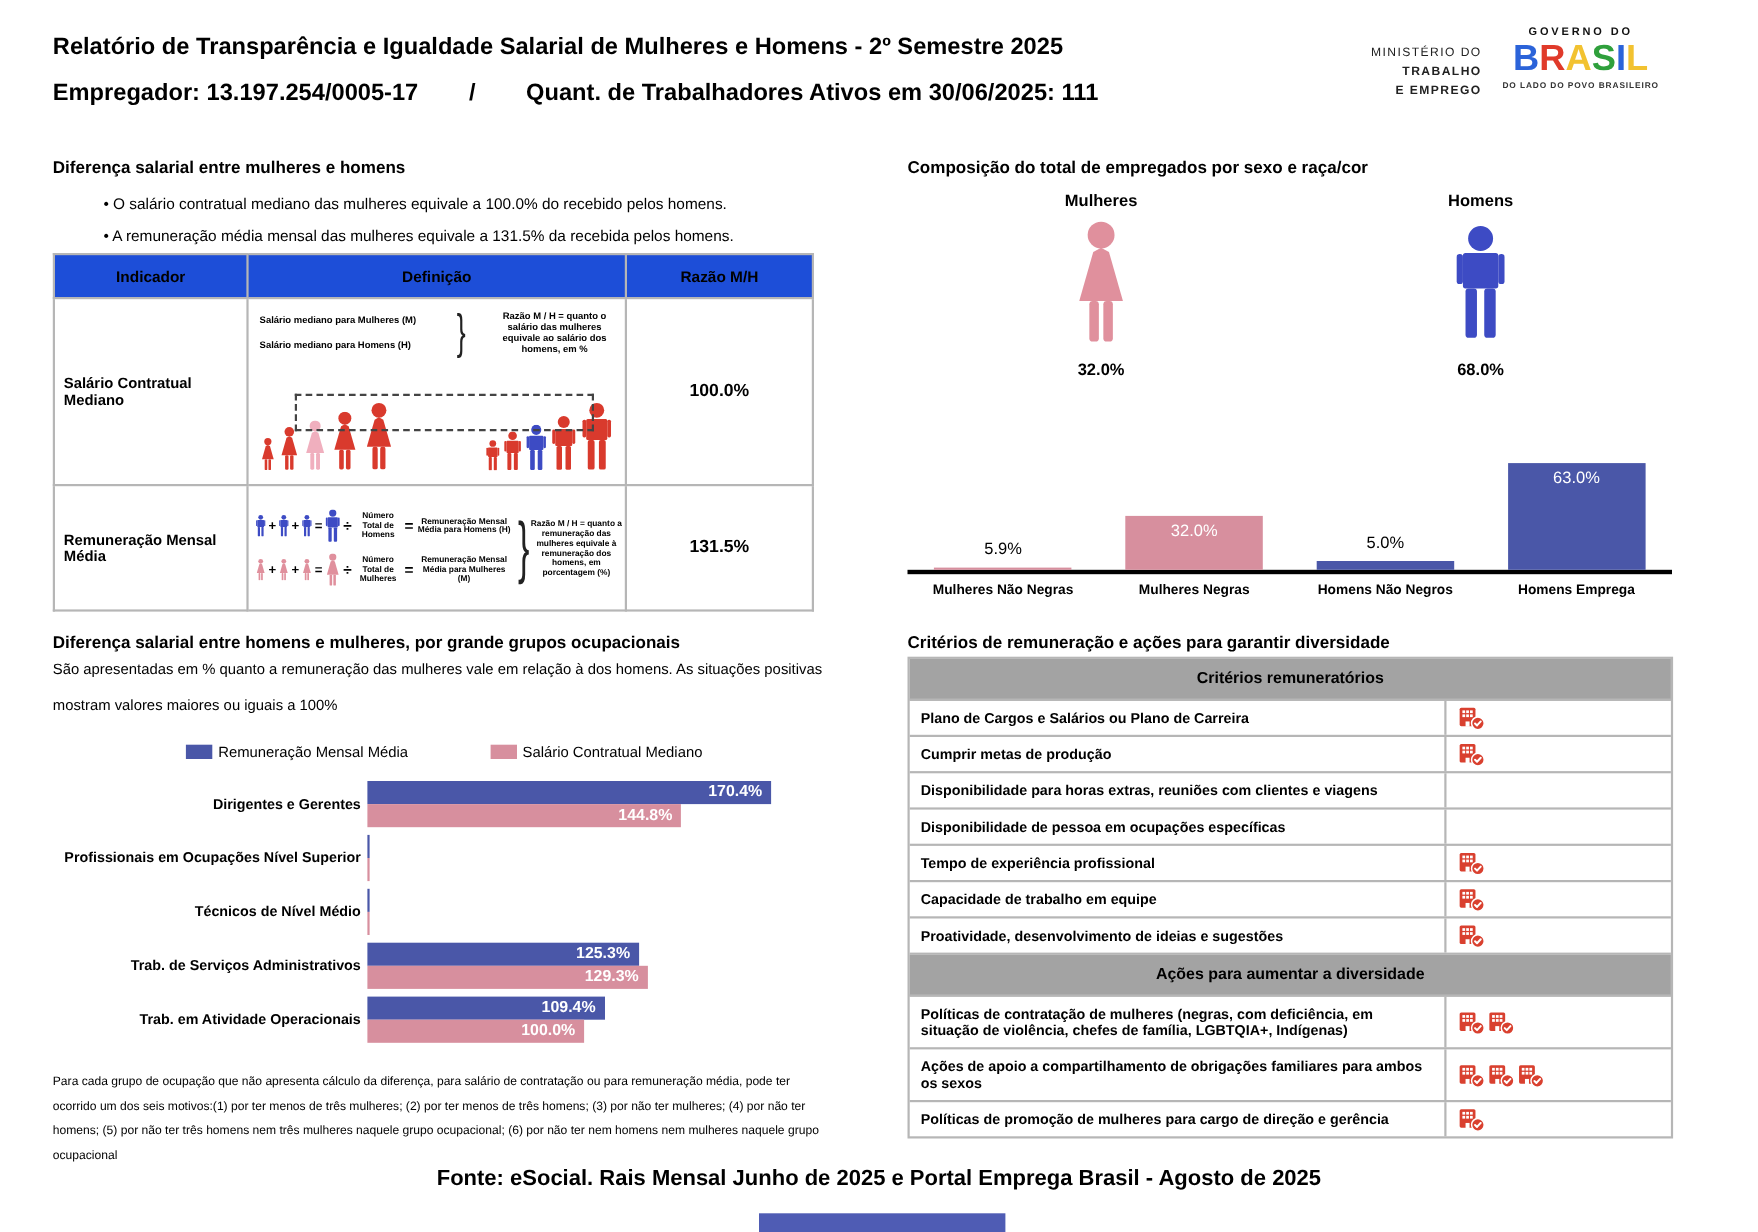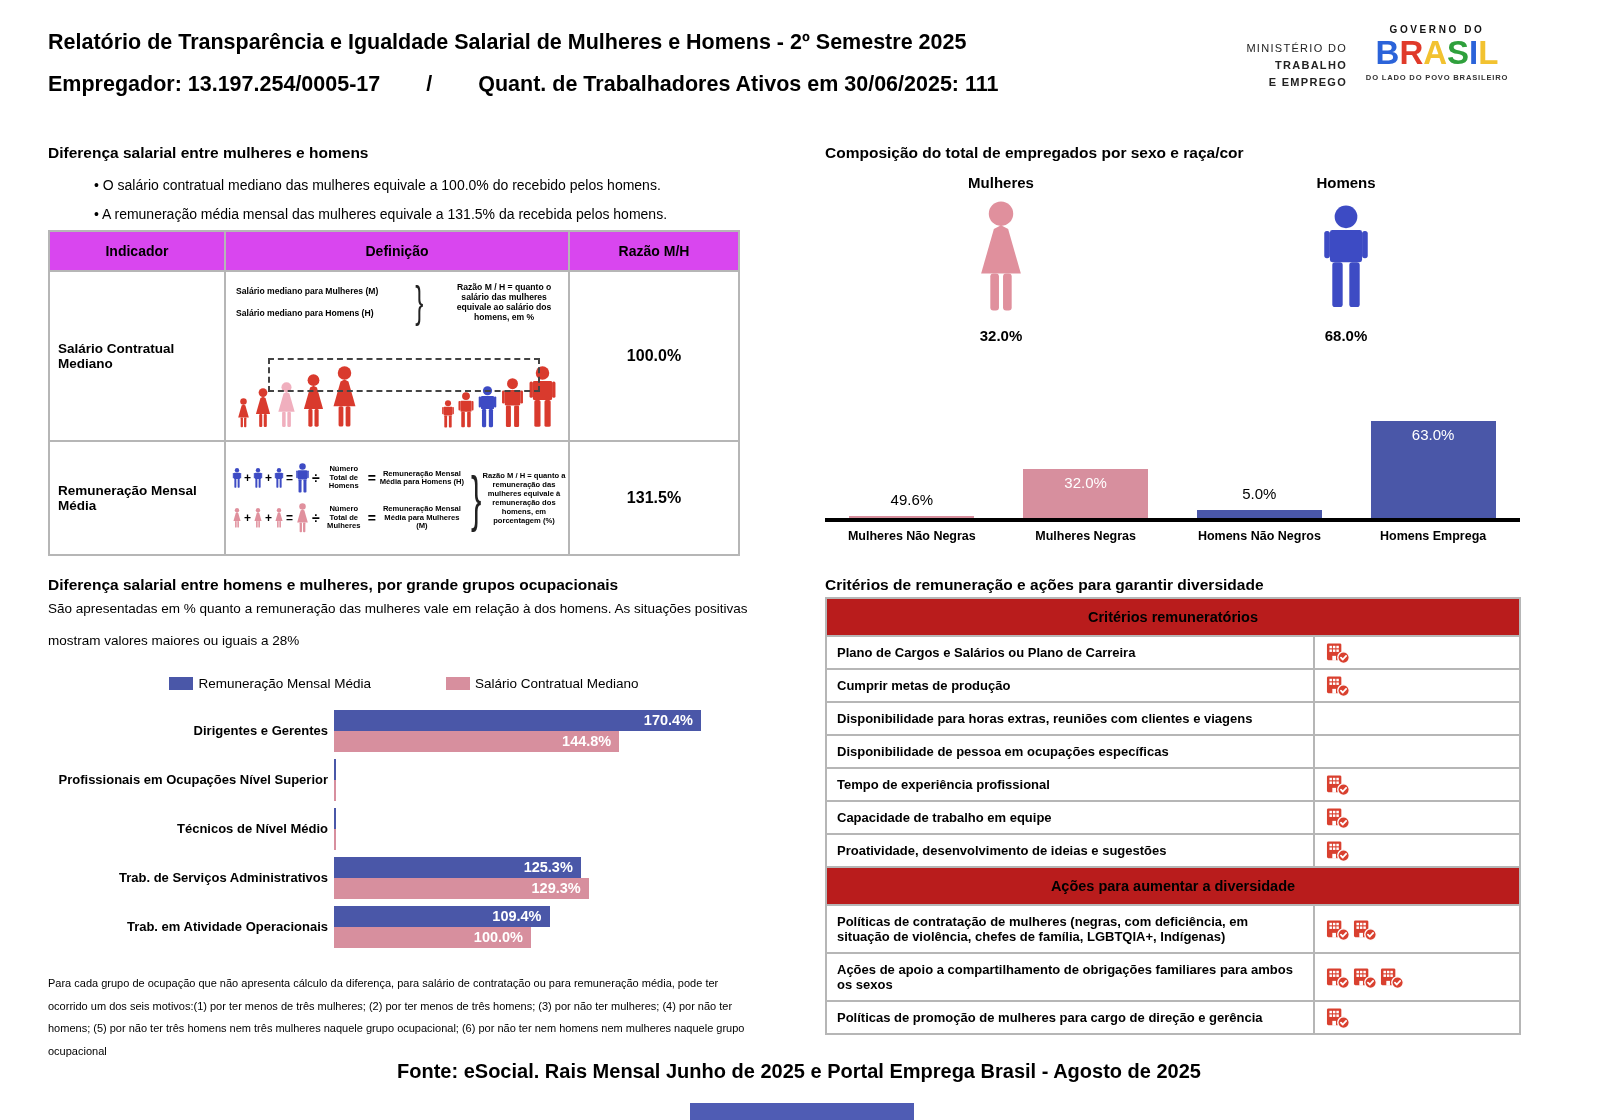--- a/index.html
+++ b/index.html
@@ -19,21 +19,21 @@
   .gov-name{font-size:33px;font-weight:900;letter-spacing:0px;line-height:36px;}
   .gov-tag{font-size:7.6px;font-weight:600;letter-spacing:0.8px;color:#333;margin-top:2px;}
 
   
   .sec-title{font-size:15.5px;font-weight:bold;}
   .bullet{font-size:14px;}
 
   
   .ind-table{border-collapse:collapse;table-layout:fixed;width:690px;}
   .ind-table th,.ind-table td{border:2px solid #b6b6b6;padding:0;vertical-align:middle;}
-  .ind-table th{height:38px;background:#d946ef;font-size:14px;font-weight:bold;text-align:center;}
+  .ind-table th{height:38px;background:#1d4ed8;font-size:14px;font-weight:bold;text-align:center;}
   .ir1 td{height:168px;}
   .ir2 td{height:112px;}
   .ind-cell{font-size:13.5px;font-weight:bold;padding:0 8px !important;}
   .ratio-cell{font-size:16px;font-weight:bold;text-align:center;}
   .def-cell{position:relative;}
 
   .def1{position:relative;width:100%;height:100%;}
   .def1-top{display:flex;align-items:center;padding:10px 6px 0 10px;gap:20px;}
   .def1-labels{width:172px;font-size:8.6px;font-weight:bold;line-height:10px;}
   .def1-labels div:first-child{margin-bottom:12px;}
@@ -82,21 +82,21 @@
   .occ-label{width:280px;text-align:right;padding-right:6px;font-size:13px;
              font-weight:bold;white-space:nowrap;}
   .occ-bars{display:flex;flex-direction:column;}
   .occ-bar{height:21px;line-height:21px;color:#fff;font-size:14.5px;font-weight:bold;
            text-align:right;padding-right:0;box-sizing:border-box;}
   .occ-bar span{padding-right:8px;}
   .footnote{left:48px;top:972px;width:708px;font-size:11px;line-height:22.5px;}
 
   
   .crit-table{left:825px;top:597px;width:696px;border:2px solid #b6b6b6;box-sizing:border-box;}
-  .crit-head{background:#b91c1c;text-align:center;font-size:14.5px;font-weight:bold;
+  .crit-head{background:#a3a3a3;text-align:center;font-size:14.5px;font-weight:bold;
              padding:10px 0;border-bottom:2px solid #b6b6b6;}
   .crit-row{display:flex;border-bottom:2px solid #b6b6b6;}
   .crit-row:last-child{border-bottom:none;}
   .crit-label{width:488px;box-sizing:border-box;padding:8px 10px;font-size:13px;
               font-weight:bold;border-right:2px solid #b6b6b6;display:flex;align-items:center;}
   .crit-icons{flex:1;display:flex;align-items:center;gap:2px;padding:4px 10px;}
 
   .footer{left:0;top:1060px;width:100%;text-align:center;font-size:20px;font-weight:bold;}
   .bottom-strip{left:690px;top:1103px;width:224px;height:17px;background:#4f5cb4;}
 </style>
@@ -273,21 +273,21 @@
   <div class="abs comp-col" style="left:1281px;top:174px;">
     <div class="comp-name">Homens</div>
     <svg class="comp-icon" width="52" height="120" viewBox="0 0 22 44">
         <use href="#man-sym" style="fill:#3d4bc4"></use>
       </svg>
     <div class="comp-pct">68.0%</div>
   </div>
   <div class="abs comp-chart">
     <div class="comp-row" id="comp-bars">
         <div class="comp-slot">
-          <div class="comp-val outside" style="bottom: 10px;">49.6%</div>
+          <div class="comp-val outside" style="bottom: 10px;">5.9%</div>
           <div class="comp-bar" style="height: 2px; background: rgb(215, 143, 158);"></div>
         </div>
         <div class="comp-slot">
           <div class="comp-bar" style="height: 49.28px; background: rgb(215, 143, 158);">
             <div class="comp-val inside">32.0%</div>
           </div>
         </div>
         <div class="comp-slot">
           <div class="comp-val outside" style="bottom: 15.7px;">5.0%</div>
           <div class="comp-bar" style="height: 7.7px; background: rgb(74, 87, 168);"></div>
@@ -302,21 +302,21 @@
     <div class="comp-cats" id="comp-cats">
         <div class="comp-cat">Mulheres Não Negras</div>
         <div class="comp-cat">Mulheres Negras</div>
         <div class="comp-cat">Homens Não Negros</div>
         <div class="comp-cat">Homens Emprega</div>
       </div>
   </div>
 
   <div class="abs sec-title" style="left:48px;top:576px;">Diferença salarial entre homens e mulheres, por grande grupos ocupacionais</div>
   <div class="abs" style="left:48px;top:601px;font-size:13.5px;">São apresentadas em % quanto a remuneração das mulheres vale em relação à dos homens. As situações positivas</div>
-  <div class="abs" style="left:48px;top:633px;font-size:13.5px;">mostram valores maiores ou iguais a 28%</div>
+  <div class="abs" style="left:48px;top:633px;font-size:13.5px;">mostram valores maiores ou iguais a 100%</div>
   <div class="abs legend">
     <div class="leg-item">
       <span class="leg-sq" style="background:#4a57a8;"></span>
       <span>Remuneração Mensal Média</span>
     </div>
     <div class="leg-item">
       <span class="leg-sq" style="background:#d78f9e;"></span>
       <span>Salário Contratual Mediano</span>
     </div>
   </div>

